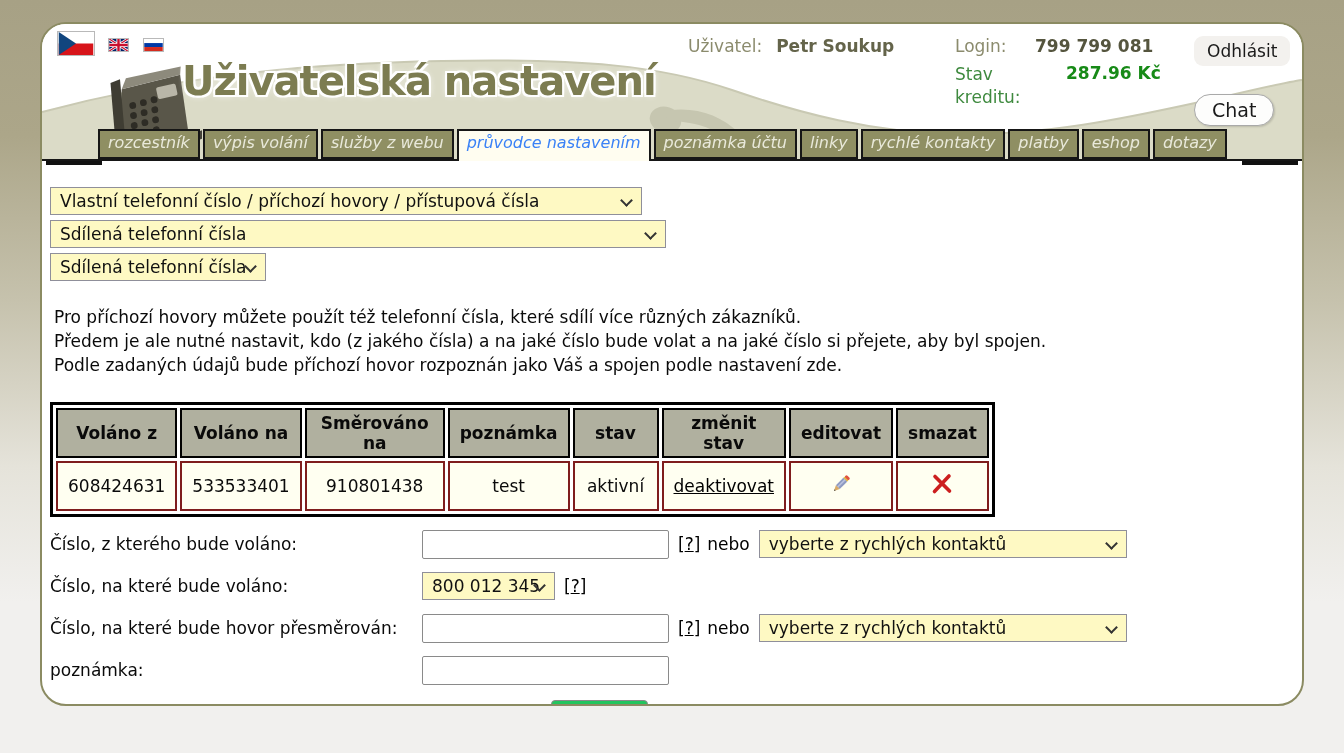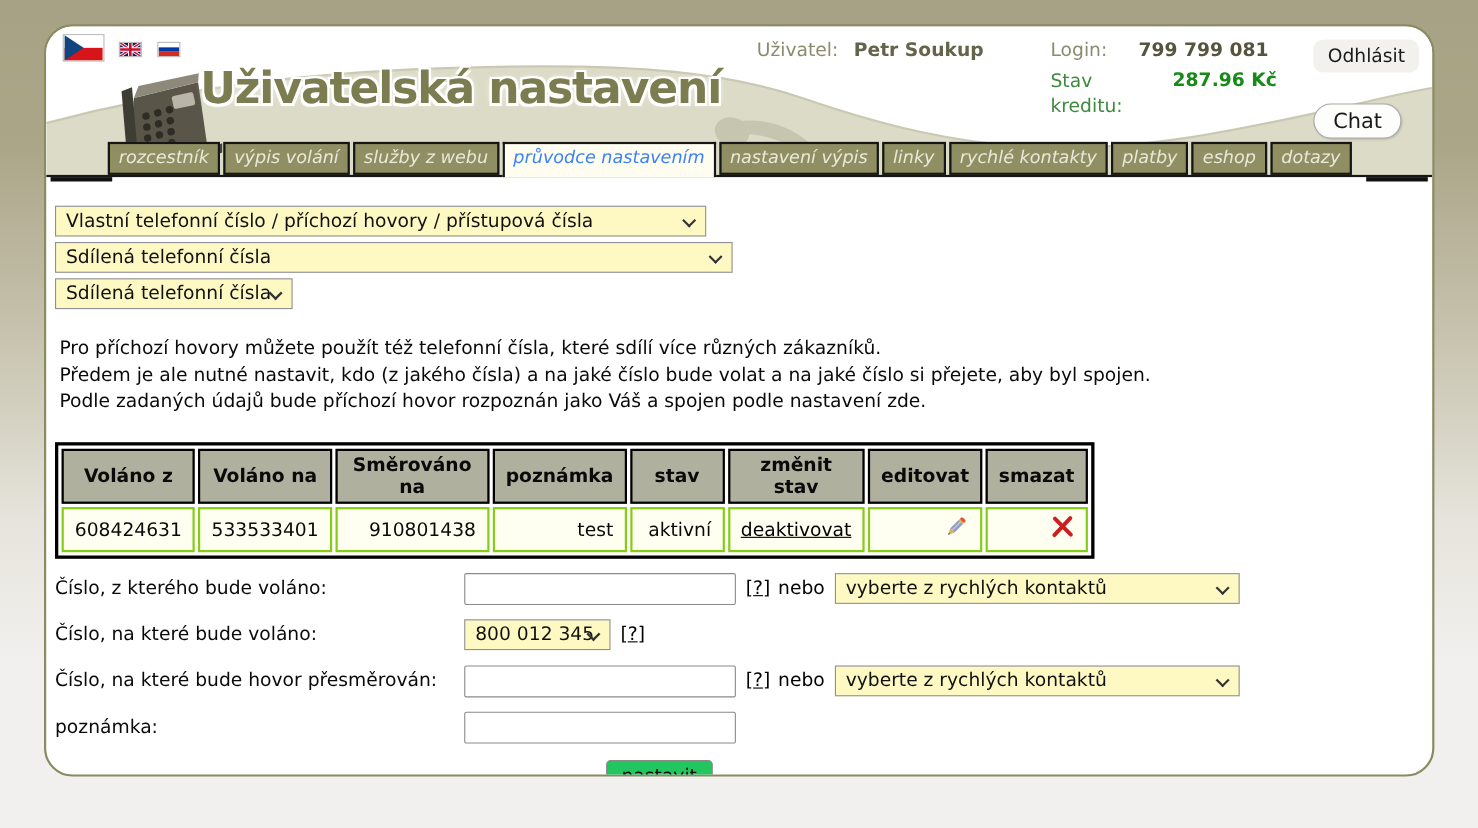--- a/index.html
+++ b/index.html
@@ -81,22 +81,22 @@
   
   table.numbers {
     margin-top:25px; border-collapse:separate; border-spacing:3px;
     background:#fff; border:3px solid #000;
   }
   table.numbers th {
     background:#b0b09f; border:2px solid #000; font-size:17px; font-weight:bold;
     padding:3px 10px; text-align:center; color:#0a0a0a;
   }
   table.numbers td {
-    background:#fffff1; border:2px solid #84cc16; font-size:17px;
-    padding:4px 10px; text-align:right; color:#0a0a0a;
+    background:#fffff1; border:2px solid #7f1d1d; font-size:17px;
+    padding:9px 10px; text-align:center; color:#0a0a0a;
   }
   .link-plain { color:#000; text-decoration:underline; cursor:pointer; }
   .icon-btn { display:inline-block; cursor:pointer; line-height:0; }
   
   .form { margin-top:10px; }
   .frow { display:flex; align-items:center; margin-top:12px; height:30px; }
   .flabel { width:372px; font-size:17px; color:#0a0a0a; }
   input.txt {
     width:247px; height:29px; border:1px solid #8a8a8a; border-radius:2px;
     font-size:16px; padding:0 6px; font-family:"DejaVu Sans", sans-serif;
@@ -194,21 +194,21 @@
     </div>
 
     <button class="btn-logout">Odhlásit</button>
     <button class="btn-chat">Chat</button>
 
     <div class="tabbar">
       <div class="tab">rozcestník</div>
       <div class="tab">výpis volání</div>
       <div class="tab">služby z webu</div>
       <div class="tab active">průvodce nastavením</div>
-      <div class="tab">nastavení výpis</div>
+      <div class="tab">poznámka účtu</div>
       <div class="tab">linky</div>
       <div class="tab">rychlé kontakty</div>
       <div class="tab">platby</div>
       <div class="tab">eshop</div>
       <div class="tab">dotazy</div>
     </div>
   </div>
 
   <div class="content">
 

